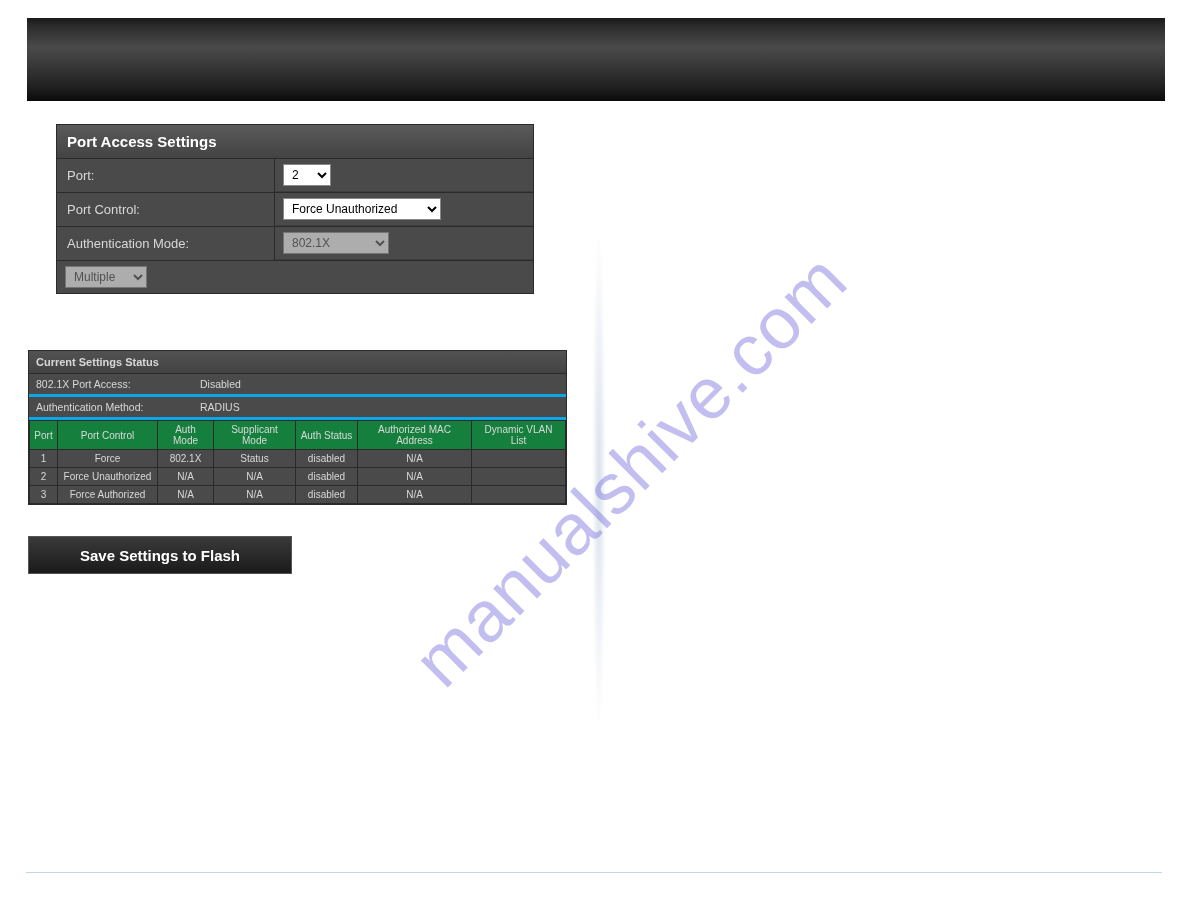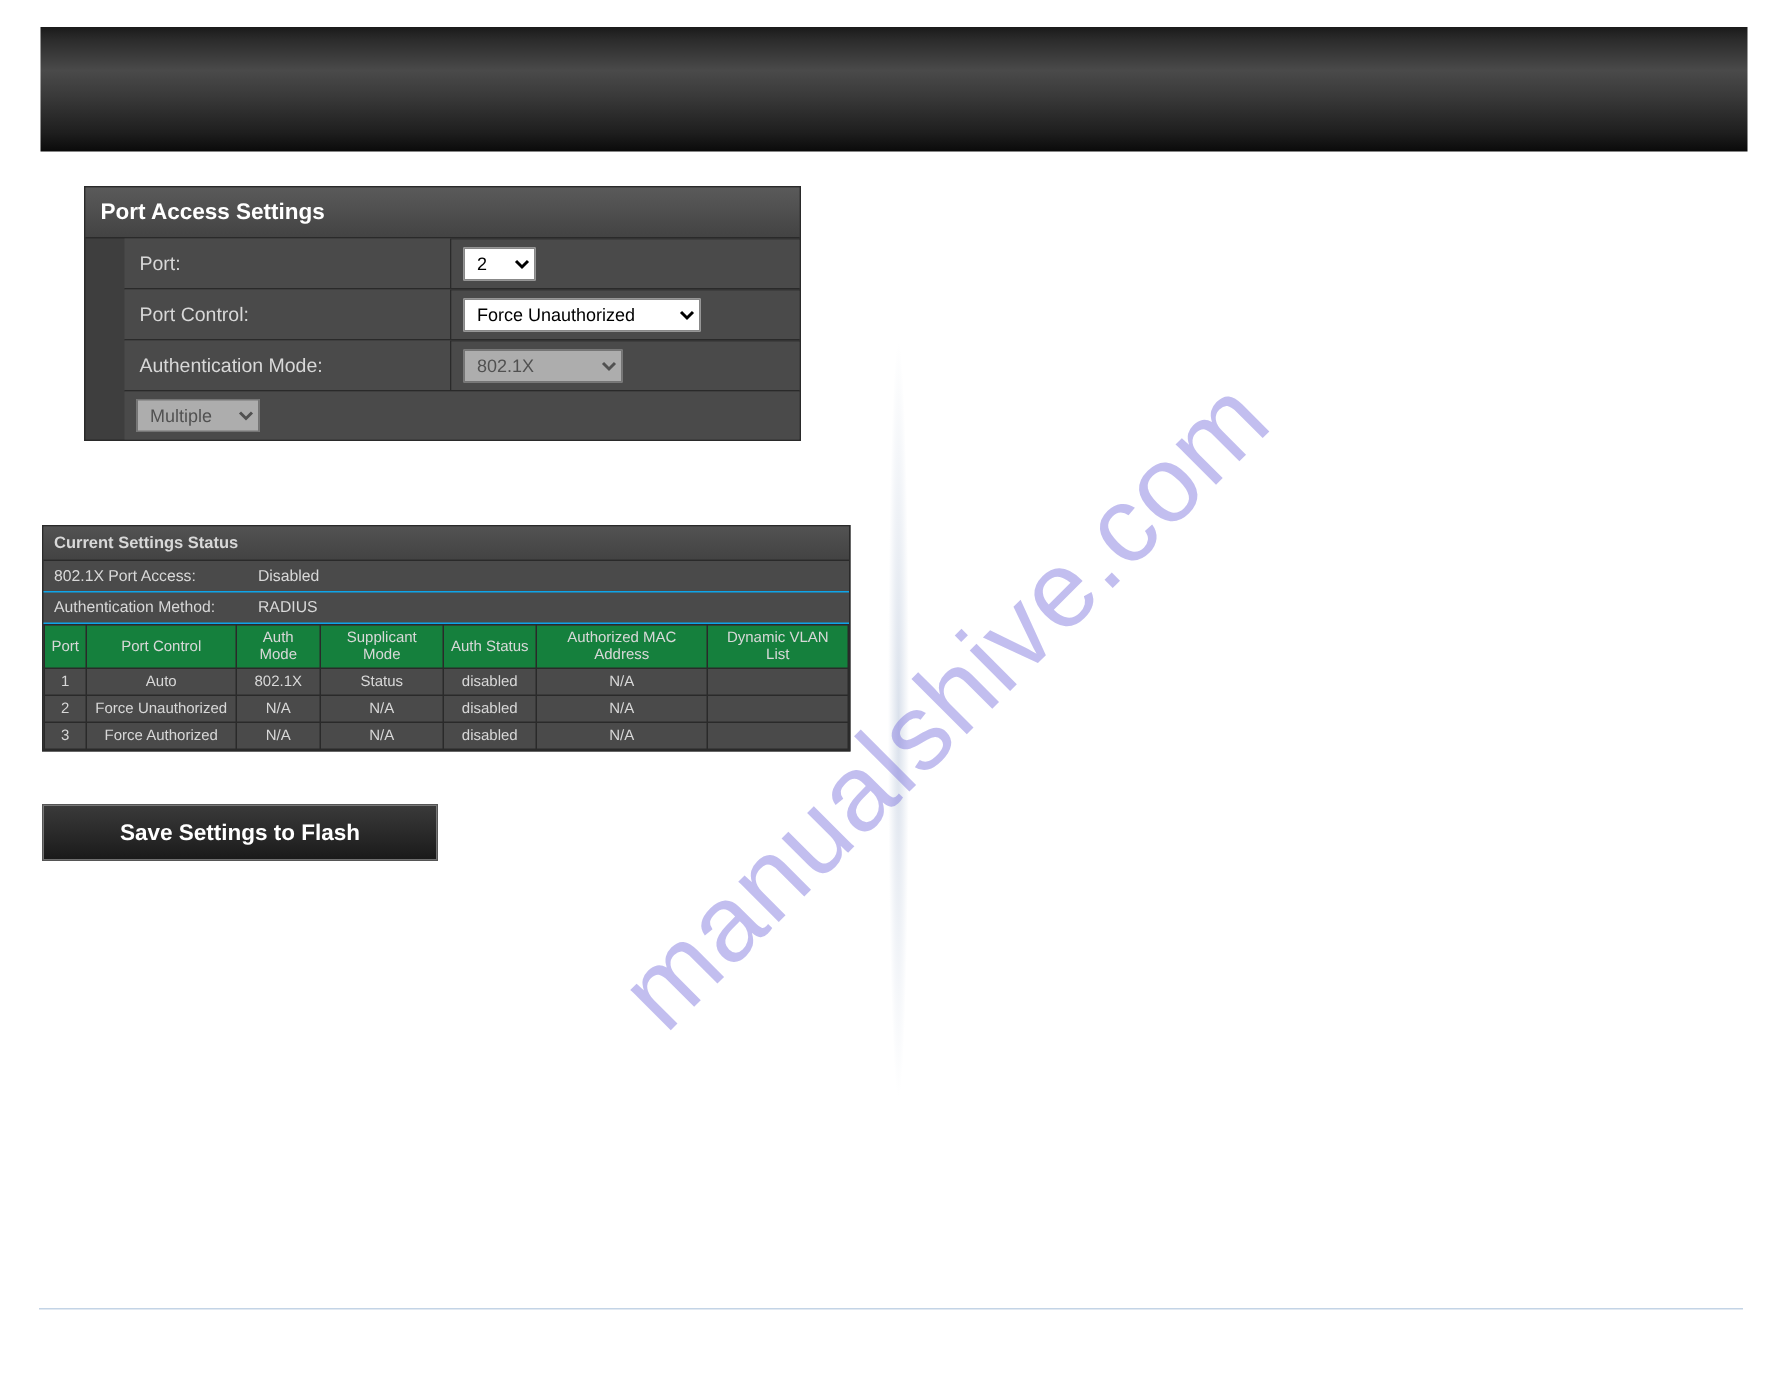--- a/index.html
+++ b/index.html
@@ -29,23 +29,22 @@
     .panel-title {
       background: linear-gradient(to bottom, #5a5a5a, #434343);
       color: #ffffff;
       font-weight: bold;
       font-size: 15px;
       padding: 8px 10px;
       border-bottom: 1px solid #2a2a2a;
     }
     .setting-row {
       display: flex;
-      align-items: flex-end;
+      align-items: flex-start;
       border-bottom: 1px solid #2a2a2a;
-      margin-left: 26px;
     }
     .setting-row:last-child { border-bottom: none; }
     .setting-label {
       color: #d8d8d8;
       font-size: 13px;
       padding: 9px 10px;
       width: 218px;
       background: #4a4a4a;
       border-right: 1px solid #2a2a2a;
     }
@@ -82,21 +81,22 @@
     }
     .status-title {
       font-weight: bold;
       font-size: 11px;
       padding: 5px 7px;
       border-bottom: 1px solid #2a2a2a;
       background: linear-gradient(to bottom, #525252, #434343);
     }
     .status-row {
       display: flex;
-      border-bottom: 1px solid #0ea5e9;
+      border-bottom: 3px solid #0ea5e9;
+      gap: 28px;
     }
     .status-key {
       width: 136px;
       padding: 4px 7px;
     }
     .status-val {
       flex: 1;
       padding: 4px 7px;
     }
     .status-table {
@@ -239,21 +239,21 @@
         <th class="col-auth">Auth Mode</th>
         <th class="col-supp">Supplicant Mode</th>
         <th class="col-astat">Auth Status</th>
         <th class="col-mac">Authorized MAC Address</th>
         <th class="col-vlan">Dynamic VLAN List</th>
       </tr>
     </thead>
     <tbody>
         <tr>
           <td>1</td>
-          <td>Auto</td>
+          <td>Force</td>
           <td>802.1X</td>
           <td>Status</td>
           <td>disabled</td>
           <td>N/A</td>
           <td></td>
         </tr>
         <tr>
           <td>2</td>
           <td>Force Unauthorized</td>
           <td>N/A</td>

